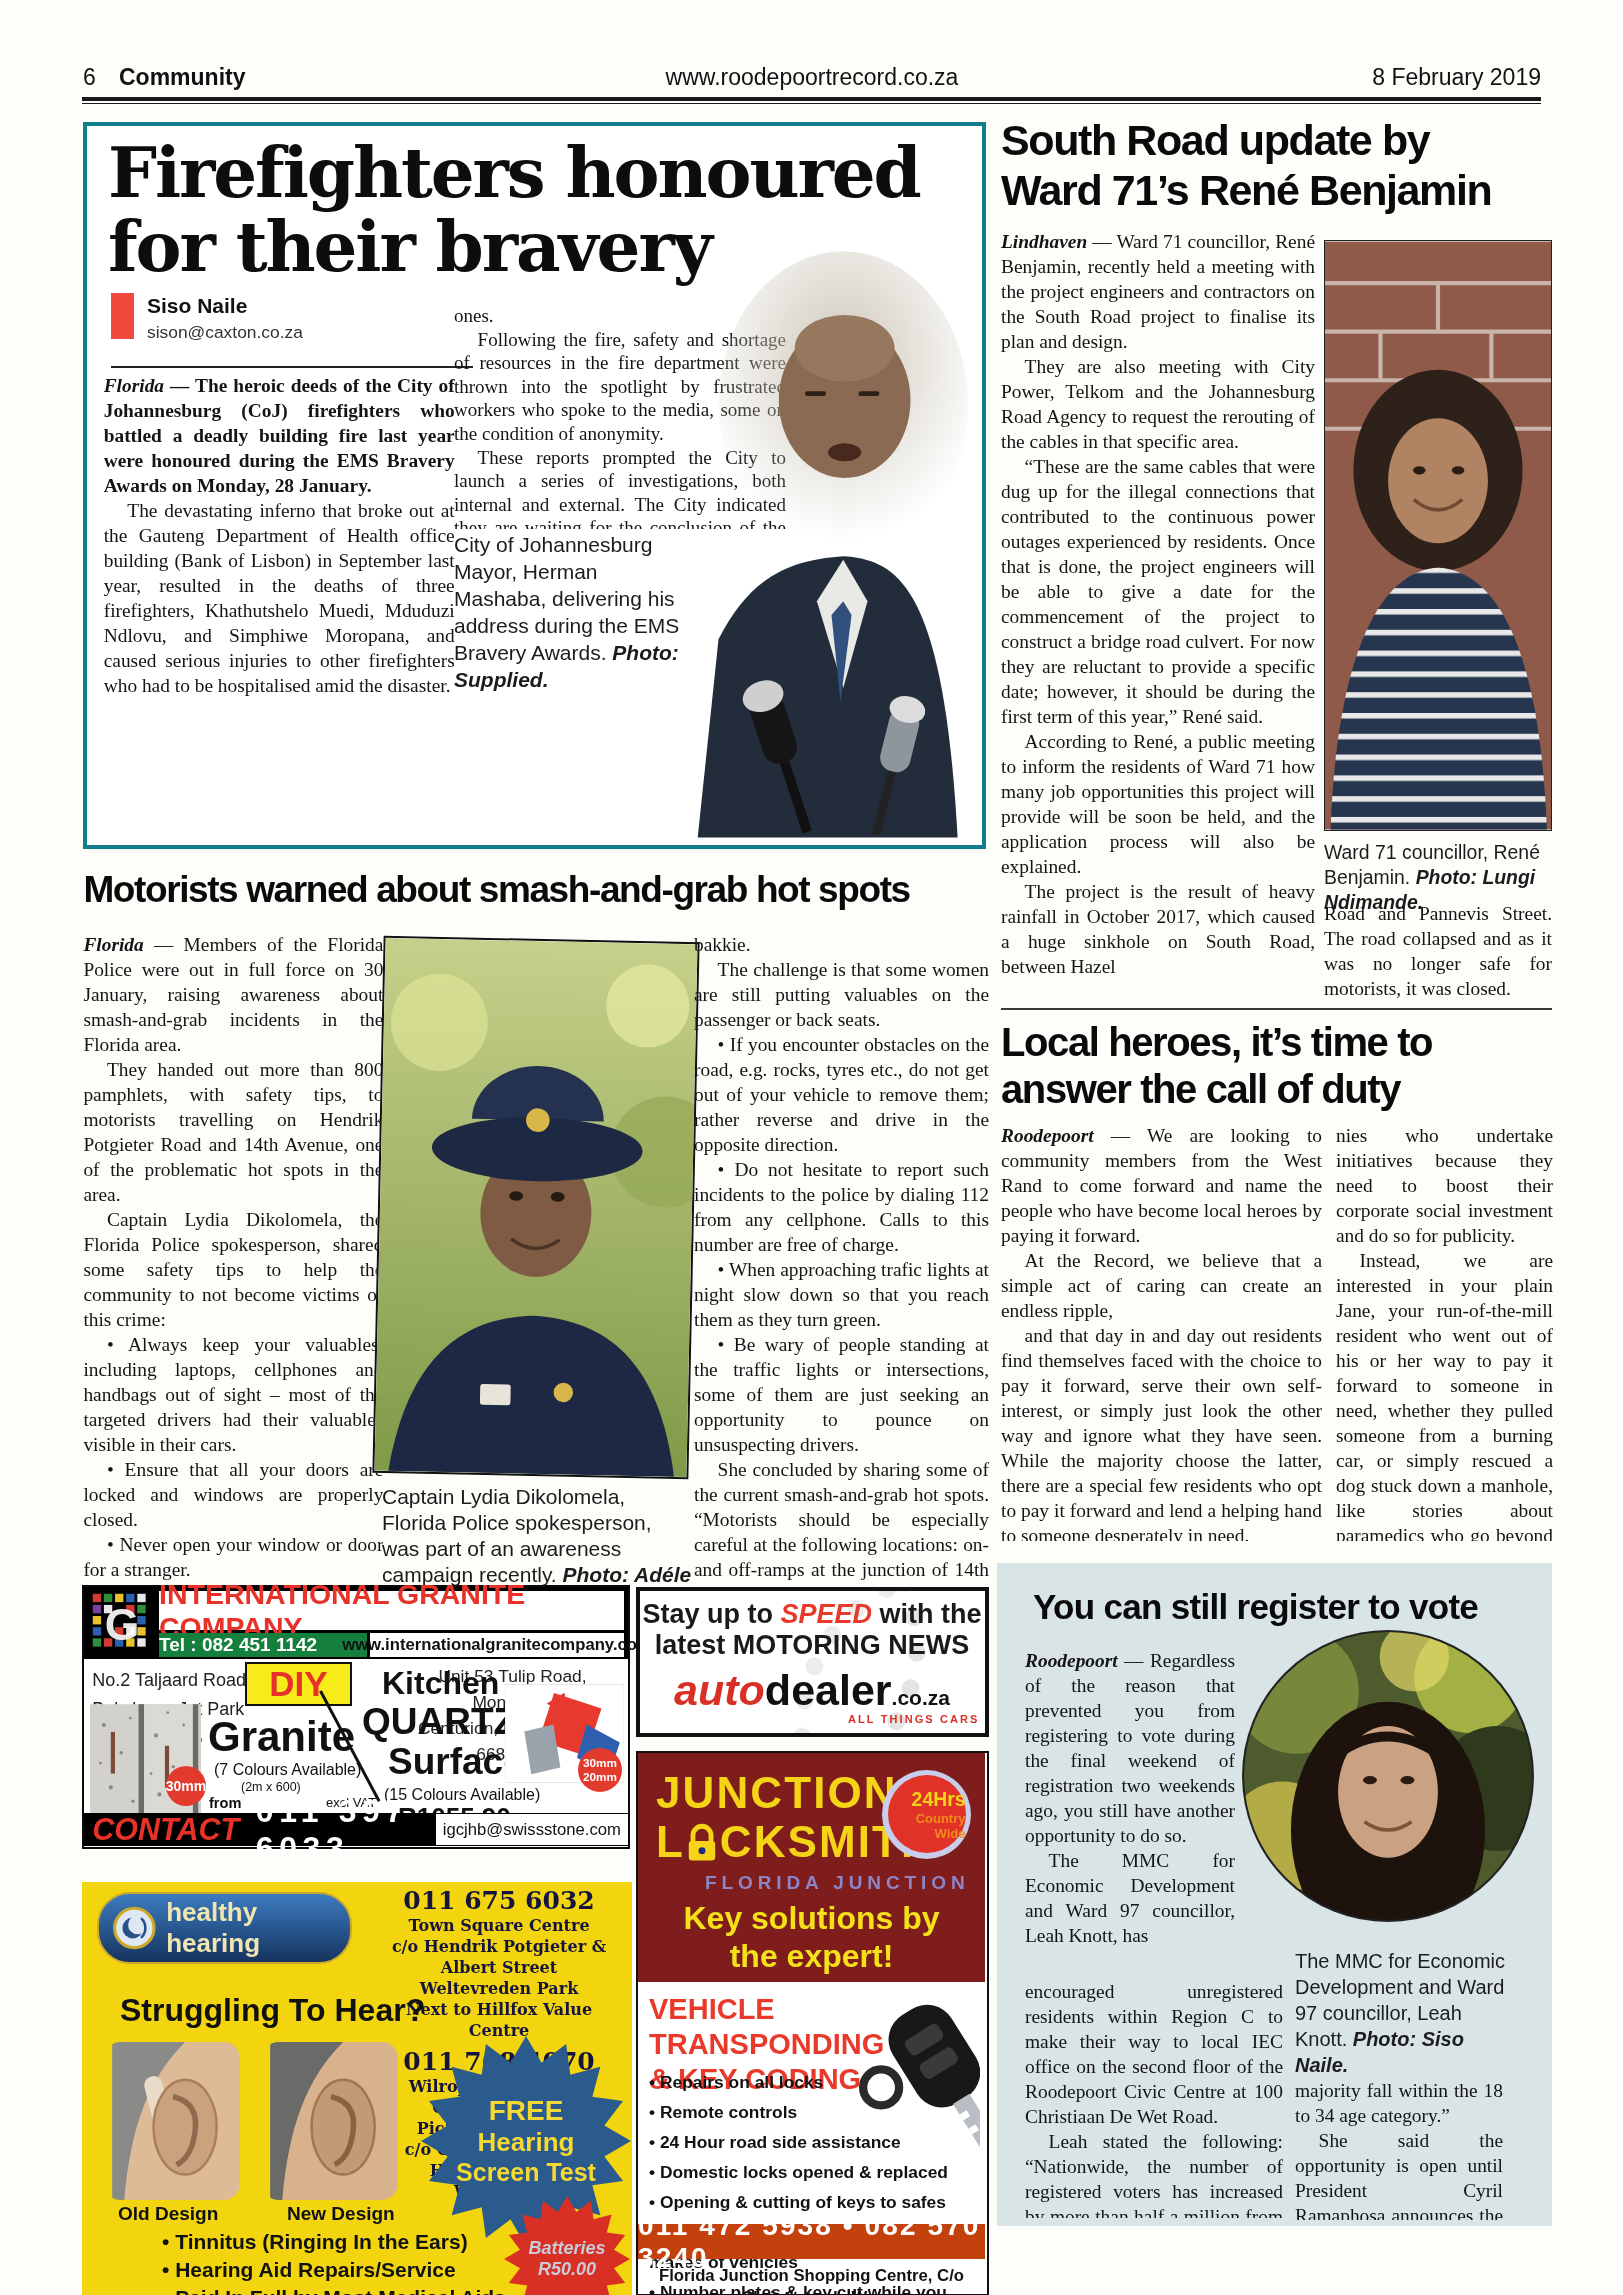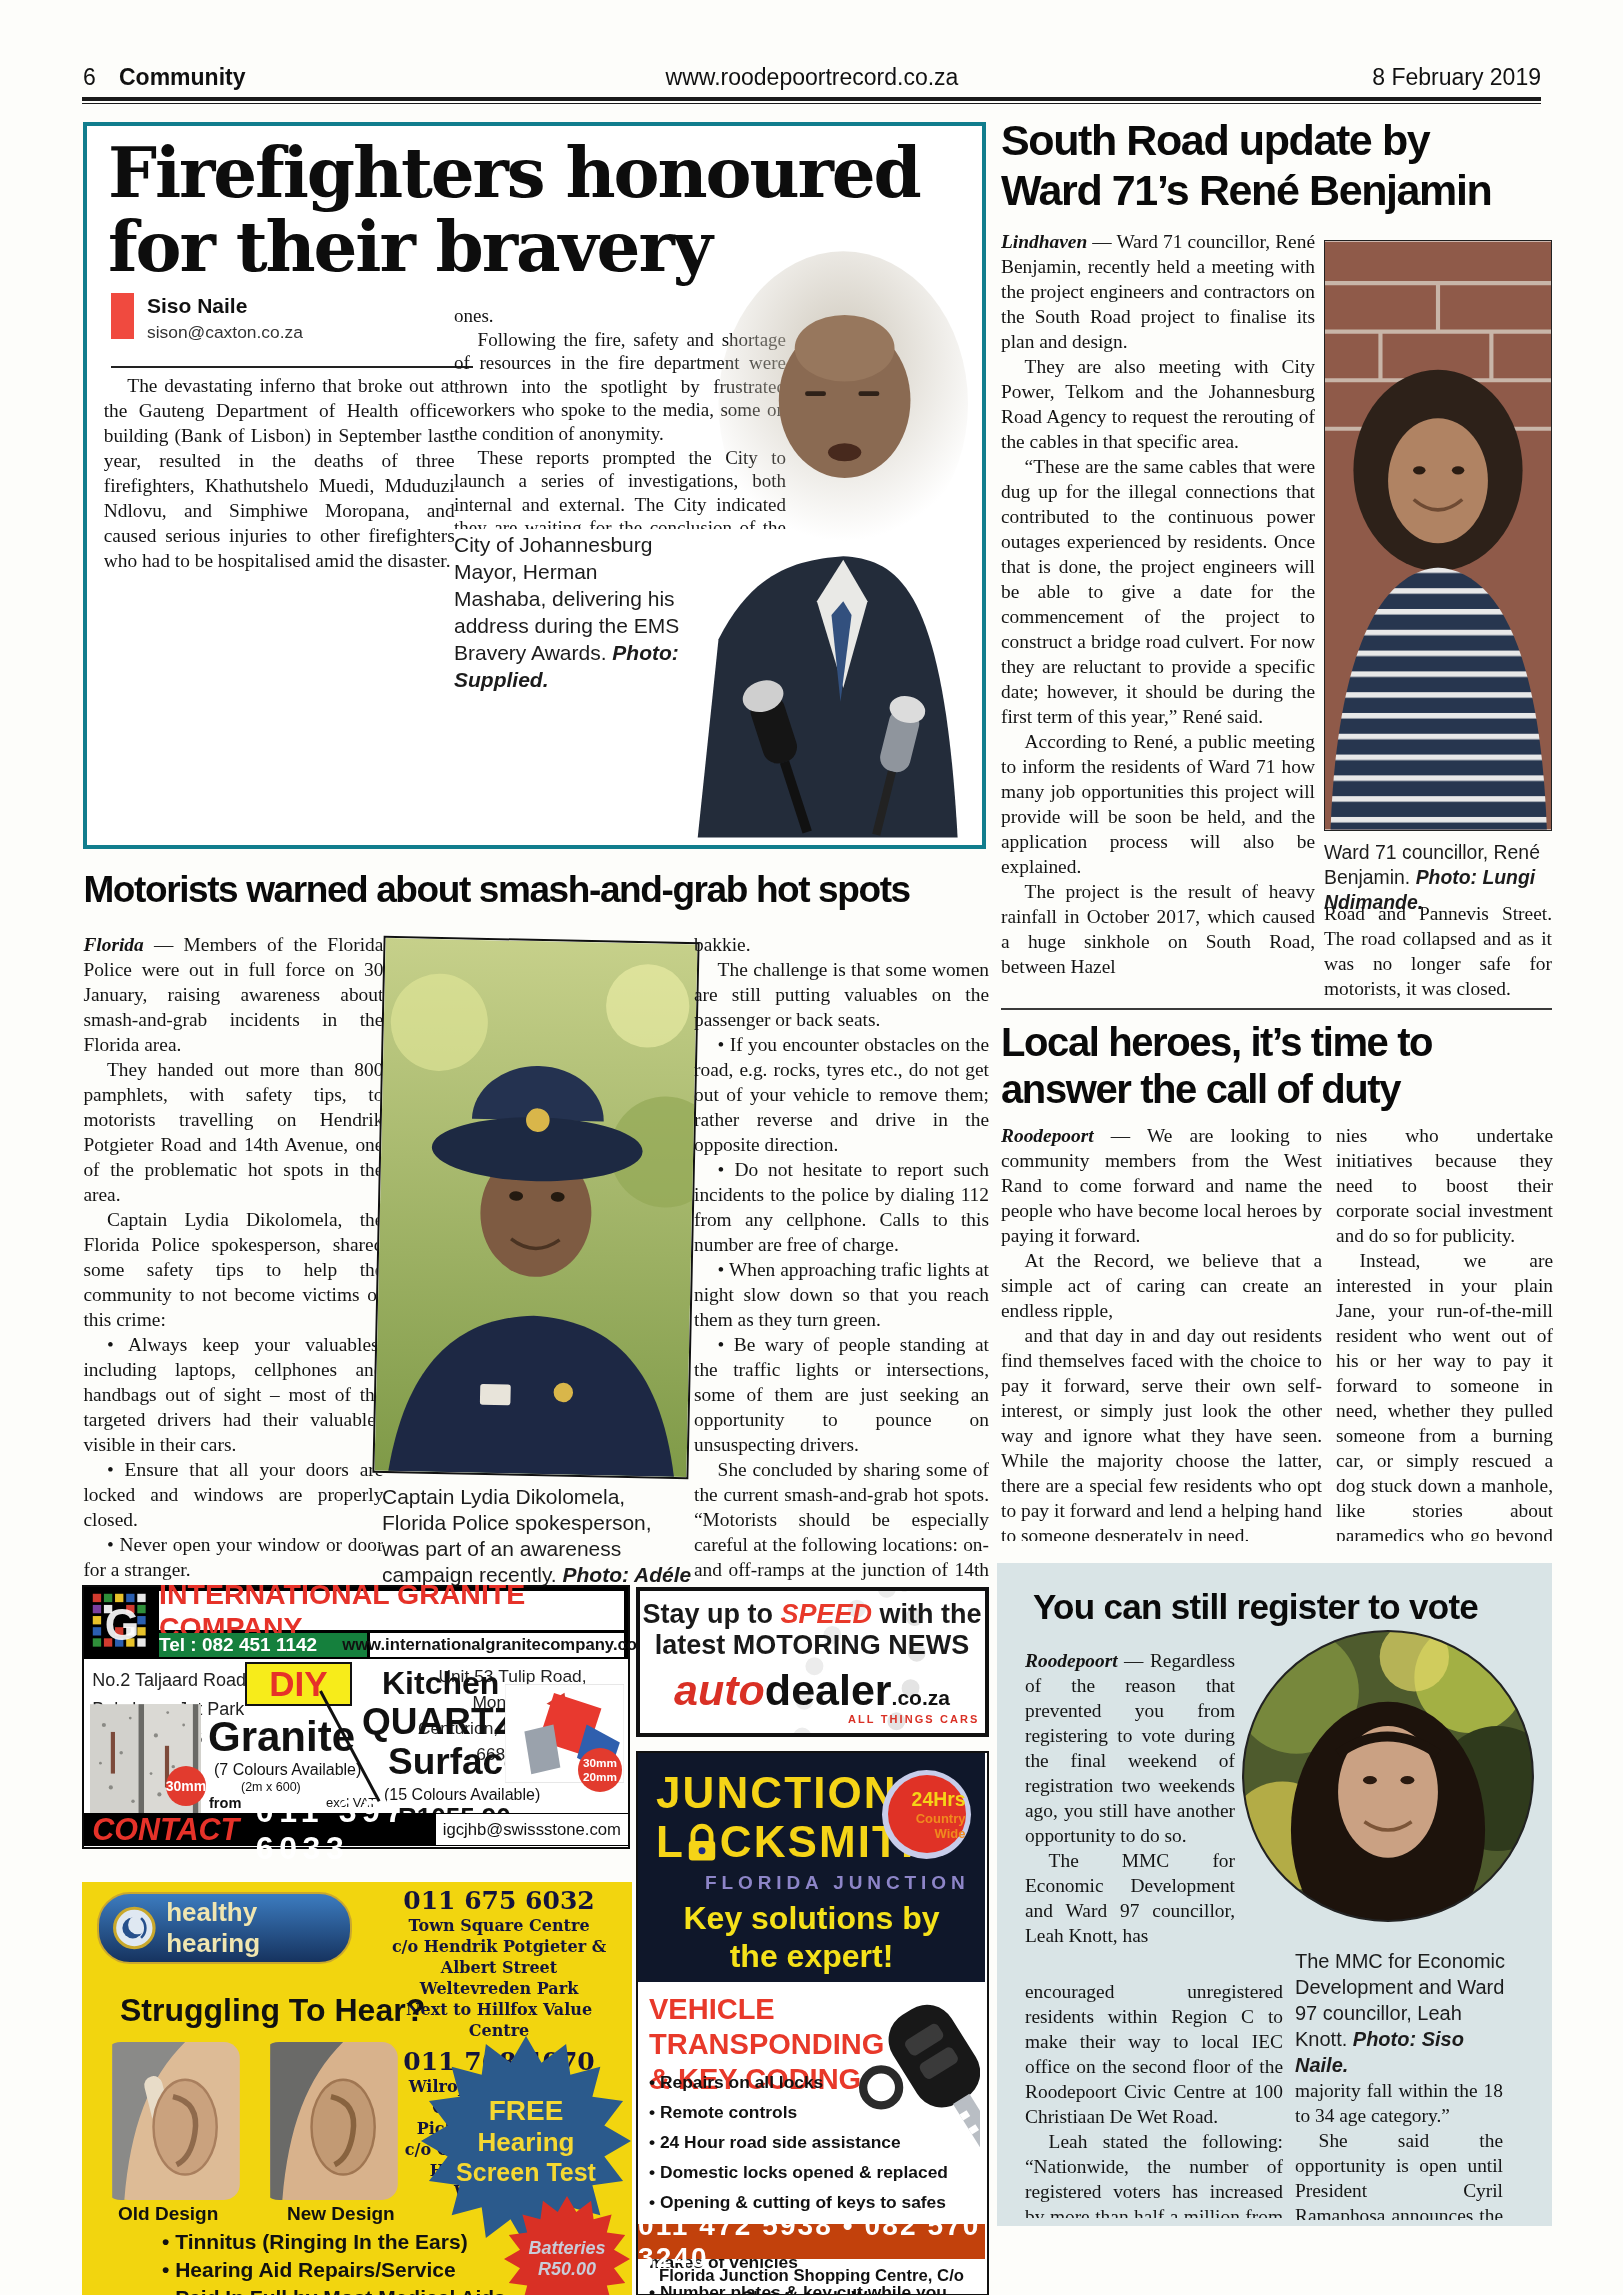--- a/index.html
+++ b/index.html
@@ -47,21 +47,21 @@
   .g-contact{background:#000;display:flex;align-items:center;}
   .star{clip-path:polygon(100% 50%,87.3% 57.4%,96.2% 69.1%,81.6% 71.1%,85.4% 85.4%,71.1% 81.6%,69.1% 96.2%,57.4% 87.3%,50% 100%,42.6% 87.3%,30.9% 96.2%,28.9% 81.6%,14.6% 85.4%,18.4% 71.1%,3.8% 69.1%,12.7% 57.4%,0% 50%,12.7% 42.6%,3.8% 30.9%,18.4% 28.9%,14.6% 14.6%,28.9% 18.4%,30.9% 3.8%,42.6% 12.7%,50% 0%,57.4% 12.7%,69.1% 3.8%,71.1% 18.4%,85.4% 14.6%,81.6% 28.9%,96.2% 30.9%,87.3% 42.6%);}
   .hear-box{background:#f2d50f;}
   .hh-logo{background:linear-gradient(180deg,#3c7cc0,#16335f);border:2.1px solid #caa82e;border-radius:33px;
            display:flex;align-items:center;gap:9.7px;padding:0 12.5px;box-sizing:border-box;}
   .hh-logo-text{font-family:"Liberation Sans",sans-serif;font-weight:bold;font-size:26px;color:#f0e6b0;}
   .hear-addr{font-family:"DejaVu Serif",serif;font-weight:bold;color:#14143c;text-align:center;}
   .hear-bul{font-family:"Liberation Sans",sans-serif;font-weight:bold;font-size:21px;color:#111;line-height:28px;}
   .hear-bul div::before{content:"•  ";}
   .auto-line{font-family:"Liberation Sans",sans-serif;font-weight:bold;font-size:27px;color:#1a1a1a;text-align:center;}
-  .lk-blue{background:#0f172a;}
+  .lk-blue{background:#7f1d1d;}
   .lk-name{font-family:"Liberation Sans",sans-serif;font-weight:bold;font-size:44px;color:#f5d417;letter-spacing:2.1px;}
   .lk-sub{font-family:"Liberation Sans",sans-serif;font-size:19px;color:#8d85c8;letter-spacing:4.9px;font-weight:bold;}
   .lk-tag{font-family:"Liberation Sans",sans-serif;font-weight:bold;font-size:32px;color:#f5e11a;text-align:center;}
   .lk-servtitle{font-family:"Liberation Sans",sans-serif;font-weight:bold;font-size:29px;color:#e8392a;line-height:35px;}
   .lk-bullets{font-family:"Liberation Sans",sans-serif;font-weight:bold;font-size:17.4px;color:#111;line-height:30px;}
   .lk-bullets div::before{content:"•  ";}
   .lk-phone{background:#c2410c;color:#fff;font-family:"Liberation Sans",sans-serif;font-weight:bold;
             font-size:28px;display:flex;align-items:center;justify-content:center;letter-spacing:2.1px;}
   .lk-addr{font-family:"Liberation Sans",sans-serif;font-weight:bold;font-size:16.7px;color:#111;text-align:center;line-height:21.5px;}
 </style>
@@ -81,20 +81,21 @@
     <div class="abs ff-headline" style="left:21px;top:9.7px;width:861px;">
       <div>Firefighters honoured</div>
       <div>for their bravery</div>
     </div>
     <div class="abs byline-sq" style="left:23.6px;top:167px;width:23.6px;height:46px;"></div>
     <div class="abs byline-name" style="left:60px;top:168px;">Siso Naile</div>
     <div class="abs byline-mail" style="left:60px;top:196px;">sison@caxton.co.za</div>
     <div class="abs byline-rule" style="left:23.6px;top:240px;width:362px;"></div>
 
     <div class="abs serif clip" style="left:16.7px;top:247px;width:351px;height:464px;">
+      <p class="nf leadbold"><span class="dl">Florida</span><span> — The heroic deeds of the City of Johannesburg (CoJ) firefighters who battled a deadly building fire last year were honoured during the EMS Bravery Awards on Monday, 28 January.</span></p>
       <p>The devastating inferno that broke out at the Gauteng Department of Health office building (Bank of Lisbon) in September last year, resulted in the deaths of three firefighters, Khathutshelo Muedi, Mduduzi Ndlovu, and Simphiwe Moropana, and caused serious injuries to other firefighters who had to be hospitalised amid the disaster.</p>
 
     </div>
 
     <div class="abs serif clip" style="left:367px;top:178px;width:332px;height:225px;font-size:19px;line-height:23.6px;">
       <p class="nf">ones.</p>
       <p>Following the fire, safety and shortage of resources in the fire department were thrown into the spotlight by frustrated workers who spoke to the media, some on the condition of anonymity.</p>
       <p>These reports prompted the City to launch a series of investigations, both internal and external. The City indicated they are waiting for the conclusion of the report with recommendations.</p>
     </div>
 

